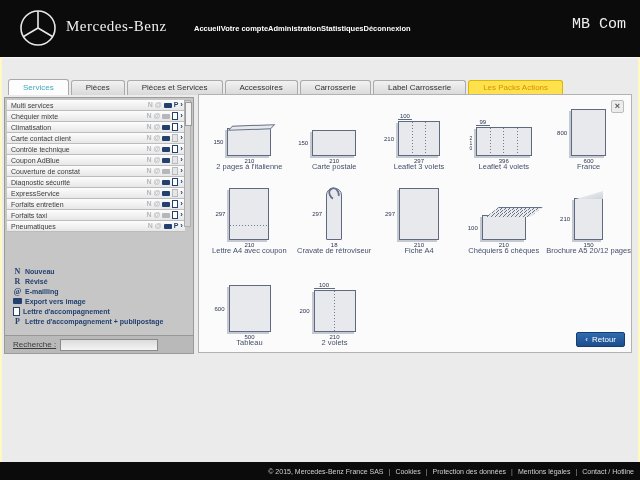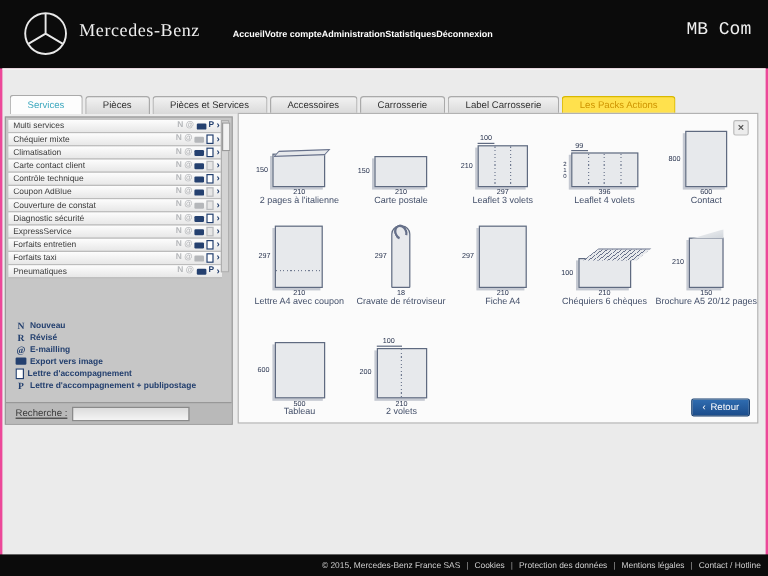--- a/index.html
+++ b/index.html
@@ -1,16 +1,16 @@
 <!DOCTYPE html>
 <html><head>
 <meta charset="utf-8">
 <style>
   html,body{margin:0;padding:0;background:#000;}
-  #page{position:relative;width:640px;height:480px;background:#ec4899;overflow:hidden;
+  #page{position:relative;width:640px;height:480px;background:#fef9c3;overflow:hidden;
         font-family:"Liberation Sans",sans-serif;-webkit-font-smoothing:antialiased;}
 
   
   #header{position:absolute;top:0;left:0;width:640px;height:57px;background:#0b0b0b;}
   #logo{position:absolute;left:18px;top:8px;width:40px;height:40px;}
   #brand{position:absolute;left:66px;top:18px;color:#efefef;font-family:"Liberation Serif",serif;
          font-size:15px;letter-spacing:.5px;}
   #topnav{position:absolute;left:194px;top:24px;display:flex;}
   .nav-item{color:#fff;font-size:7.5px;font-weight:bold;cursor:pointer;white-space:nowrap;}
   #apptitle{position:absolute;right:14px;top:16px;color:#efefef;font-family:Liberation Mono, monospace;font-size:15px;}
@@ -359,21 +359,21 @@
                 <span class="dim dim-bottom">396</span>
               </div>
               <div class="caption">Leaflet 4 volets</div>
             </div>
             <div class="cell">
               <div class="shape-wrap sw-affiche">
                 <div class="shape sh-affiche"></div>
                 <span class="dim dim-left">800</span>
                 <span class="dim dim-bottom">600</span>
               </div>
-              <div class="caption">Contact</div>
+              <div class="caption">France</div>
             </div>
           </div>
           <div class="frow frow2">
             <div class="cell">
               <div class="shape-wrap sw-coupon">
                 <div class="shape sh-coupon"></div>
                 <span class="dim dim-left">297</span>
                 <span class="dim dim-bottom">210</span>
               </div>
               <div class="caption">Lettre A4 avec coupon</div>

